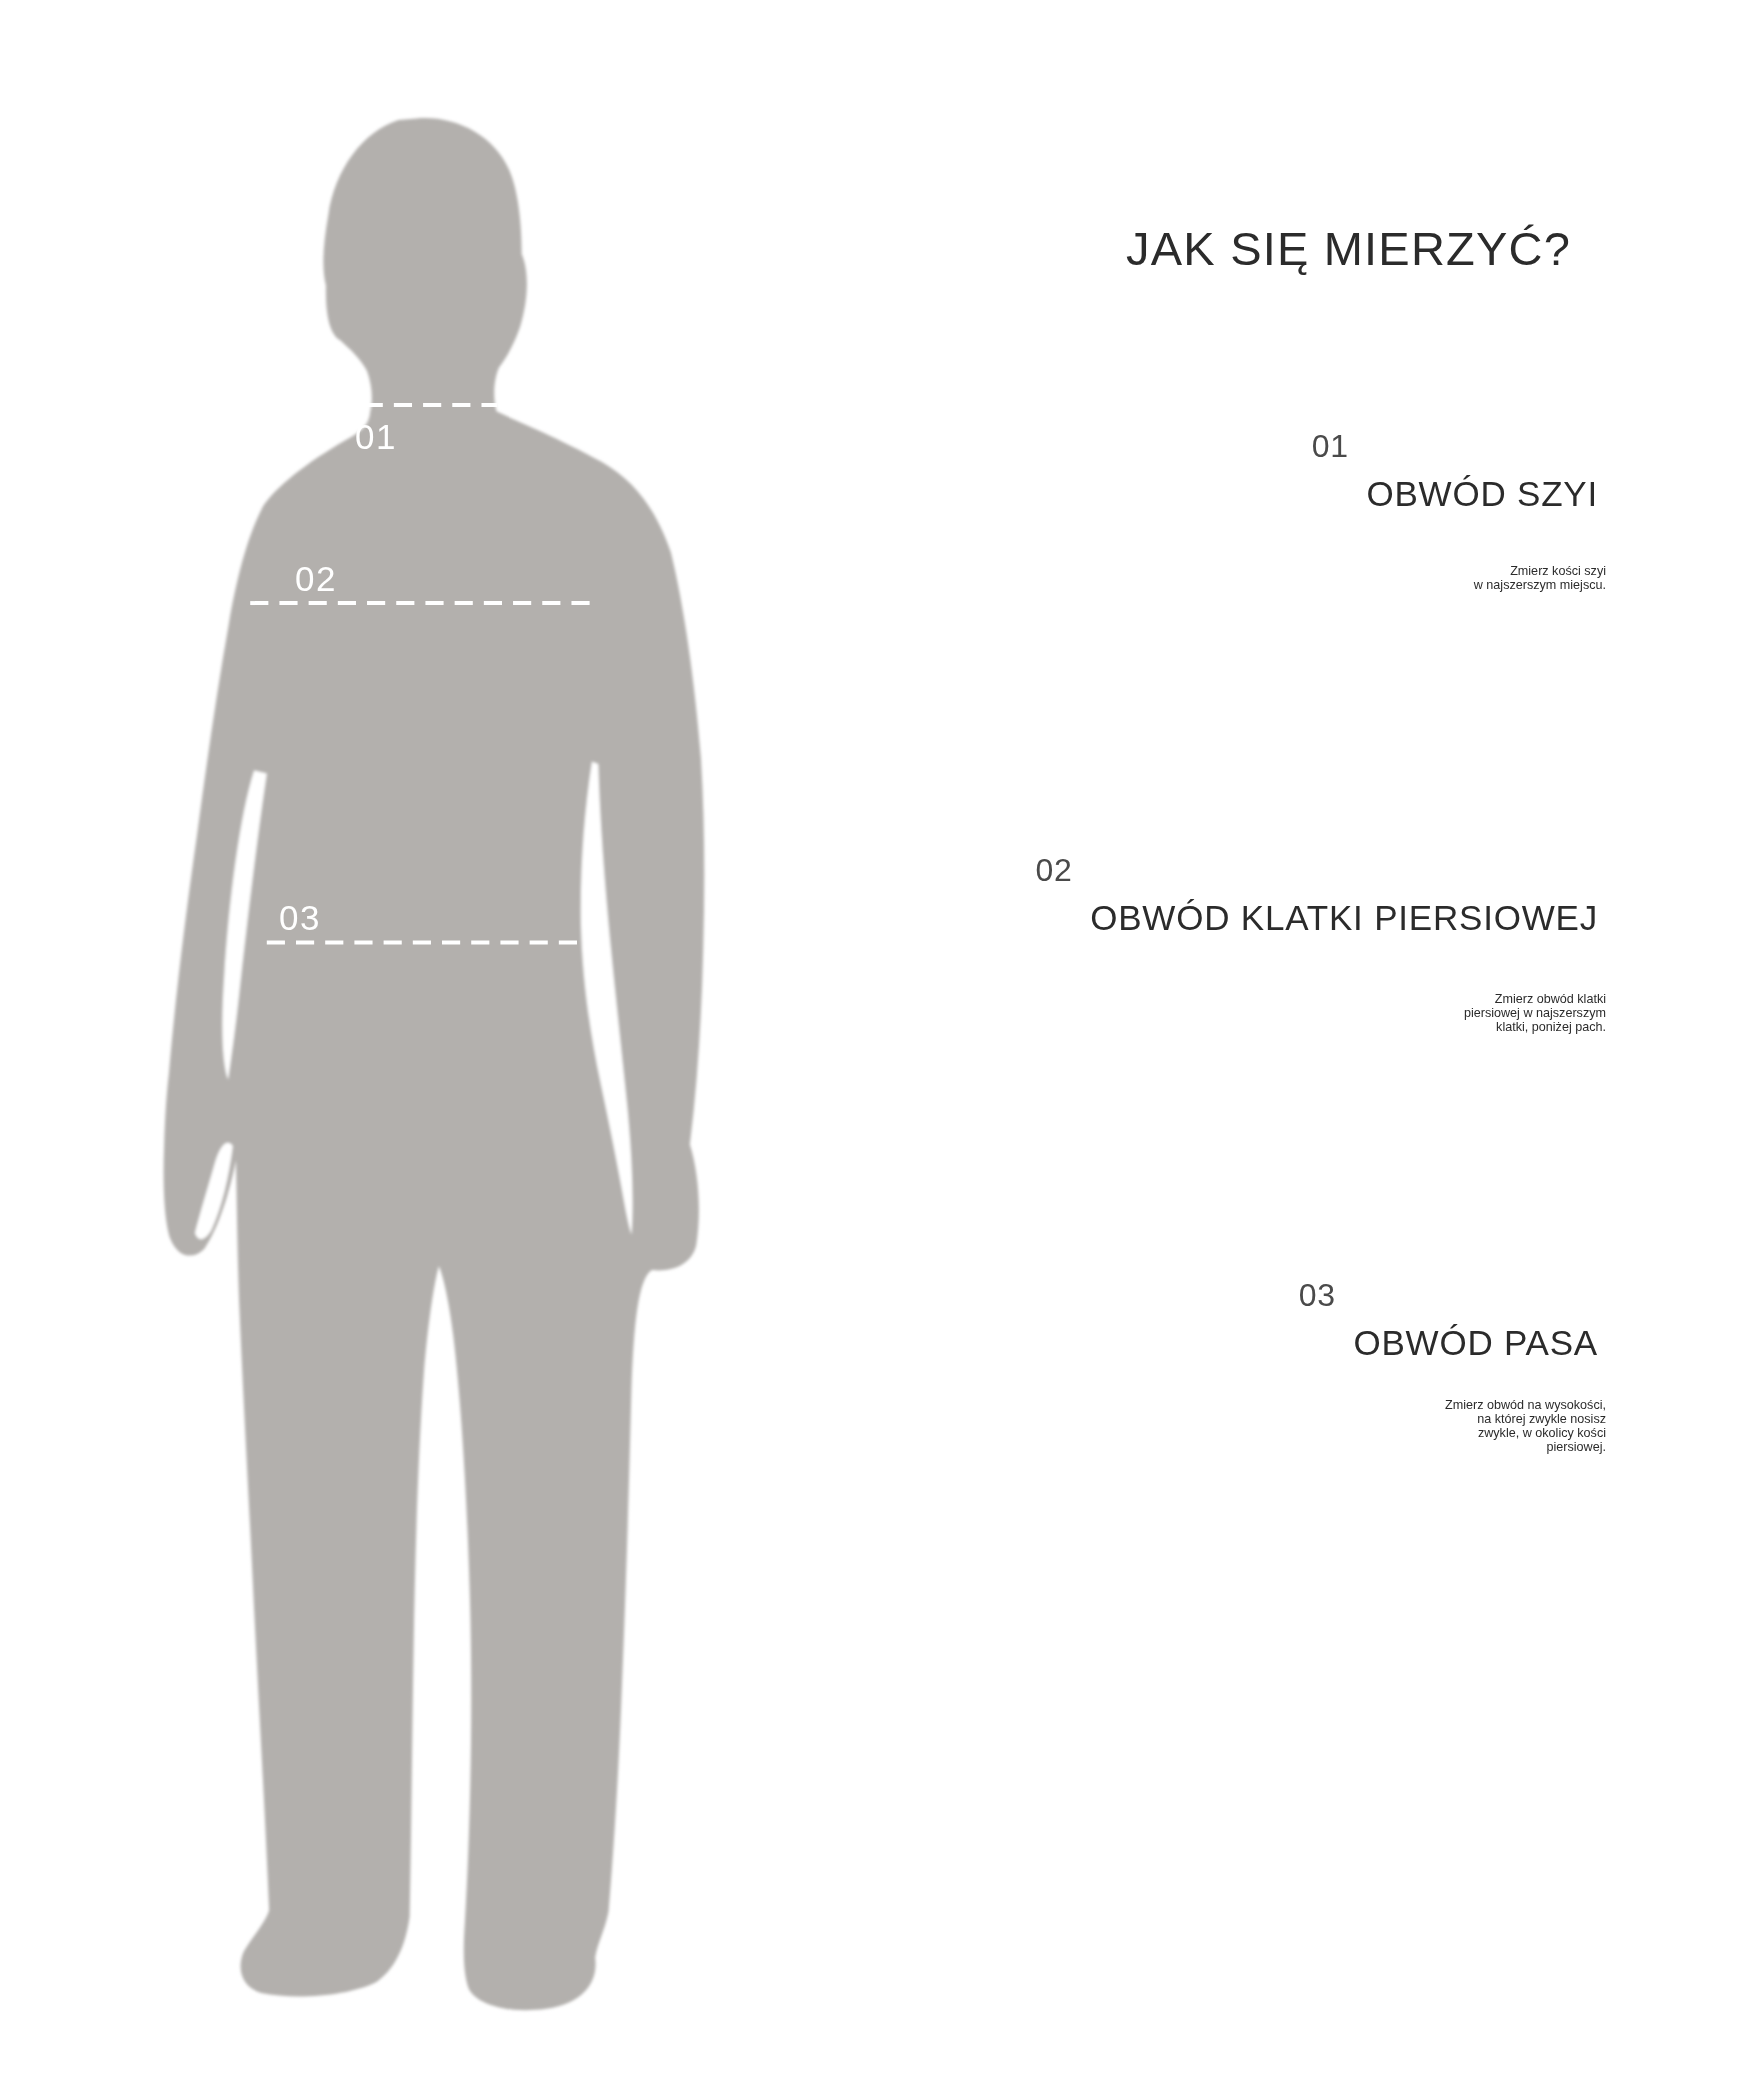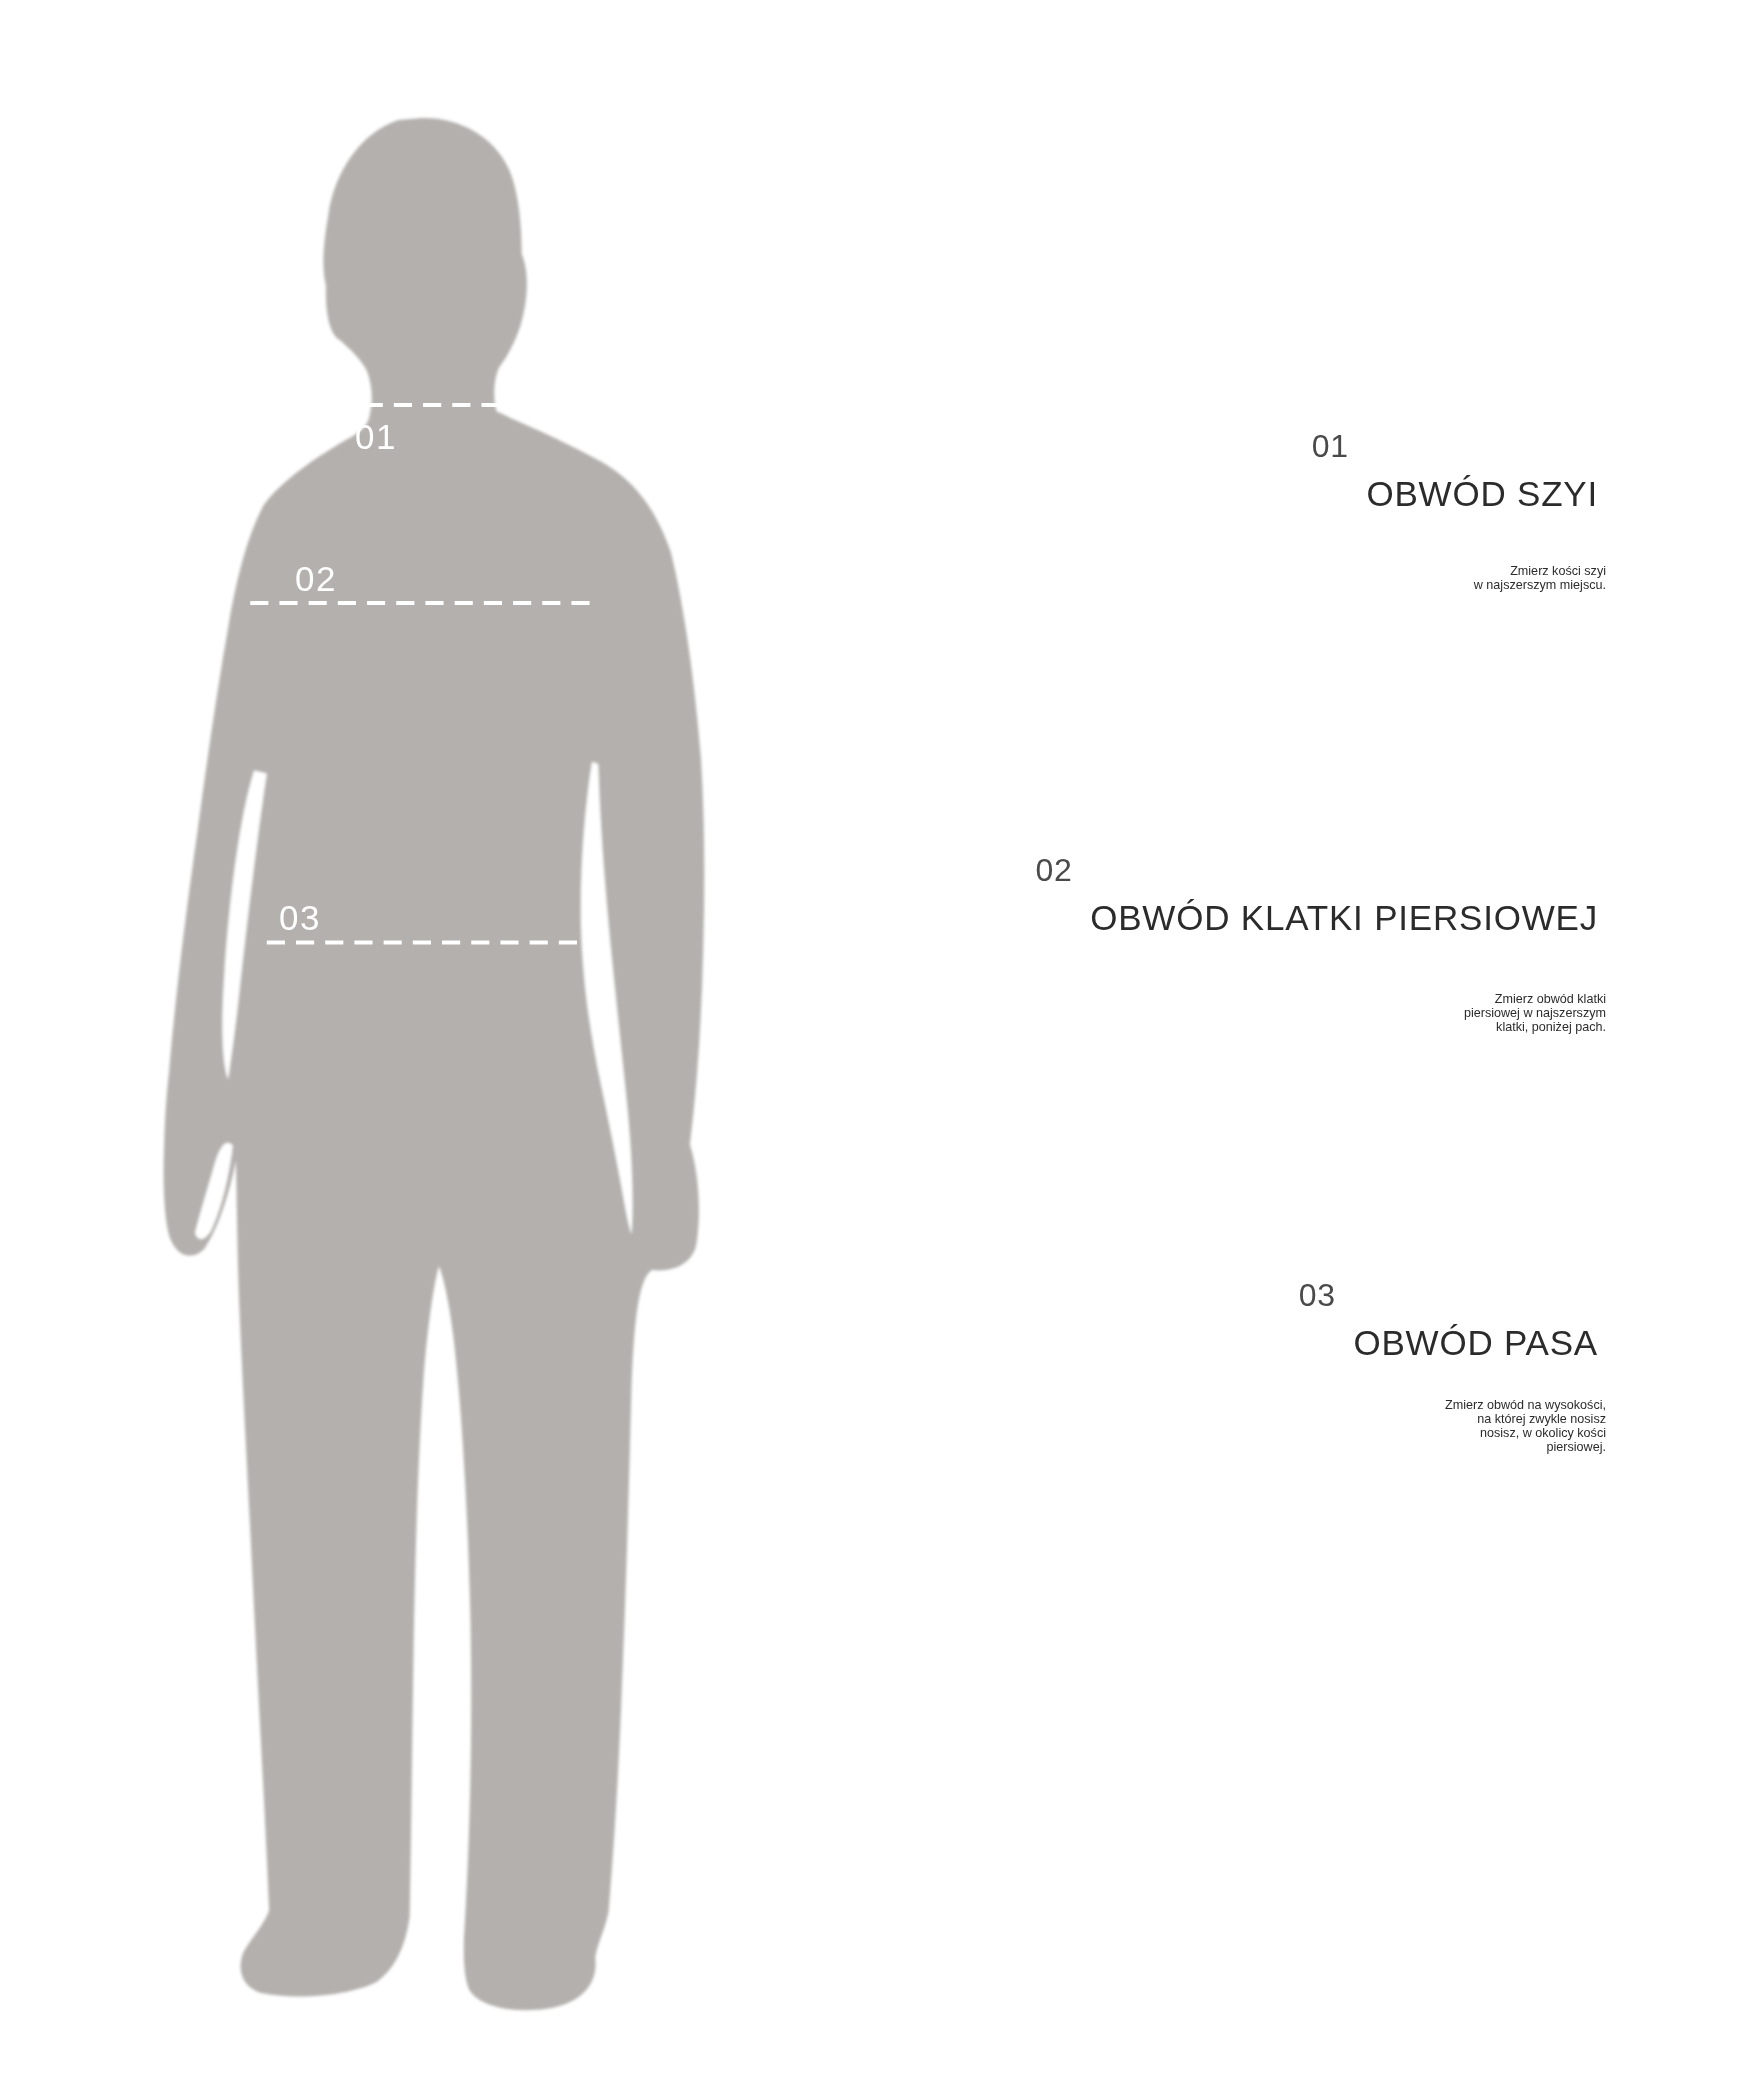--- a/index.html
+++ b/index.html
@@ -165,20 +165,21 @@
 
     <line x1="462" y1="513" x2="630" y2="513" stroke="#ffffff" stroke-width="5" stroke-dasharray="23 14"></line>
     <line x1="317" y1="764" x2="754" y2="764" stroke="#ffffff" stroke-width="5" stroke-dasharray="23 14"></line>
     <line x1="338" y1="1194" x2="736" y2="1194" stroke="#ffffff" stroke-width="5" stroke-dasharray="23 14"></line>
   </svg>
 
   <span class="marker" id="marker-neck">01</span>
   <span class="marker" id="marker-chest">02</span>
   <span class="marker" id="marker-waist">03</span>
 
+  <h1 class="title">JAK SIĘ MIERZYĆ?</h1>
 
   <section class="section" id="section-neck">
     <span class="hwrap">
       <span class="num">01</span>
       <h2 class="heading">OBWÓD SZYI</h2>
     </span>
     <p class="body">
       </p><div>Zmierz kości szyi</div>
       <div>w najszerszym miejscu.</div>
     <p></p>
@@ -197,19 +198,19 @@
   </section>
 
   <section class="section" id="section-waist">
     <span class="hwrap">
       <span class="num">03</span>
       <h2 class="heading">OBWÓD PASA</h2>
     </span>
     <p class="body">
       </p><div>Zmierz obwód na wysokości,</div>
       <div>na której zwykle nosisz</div>
-      <div>nosisz, w okolicy kości</div>
+      <div>zwykle, w okolicy kości</div>
       <div>piersiowej.</div>
     <p></p>
   </section>
 
 </div>
 
 
 </body></html>

